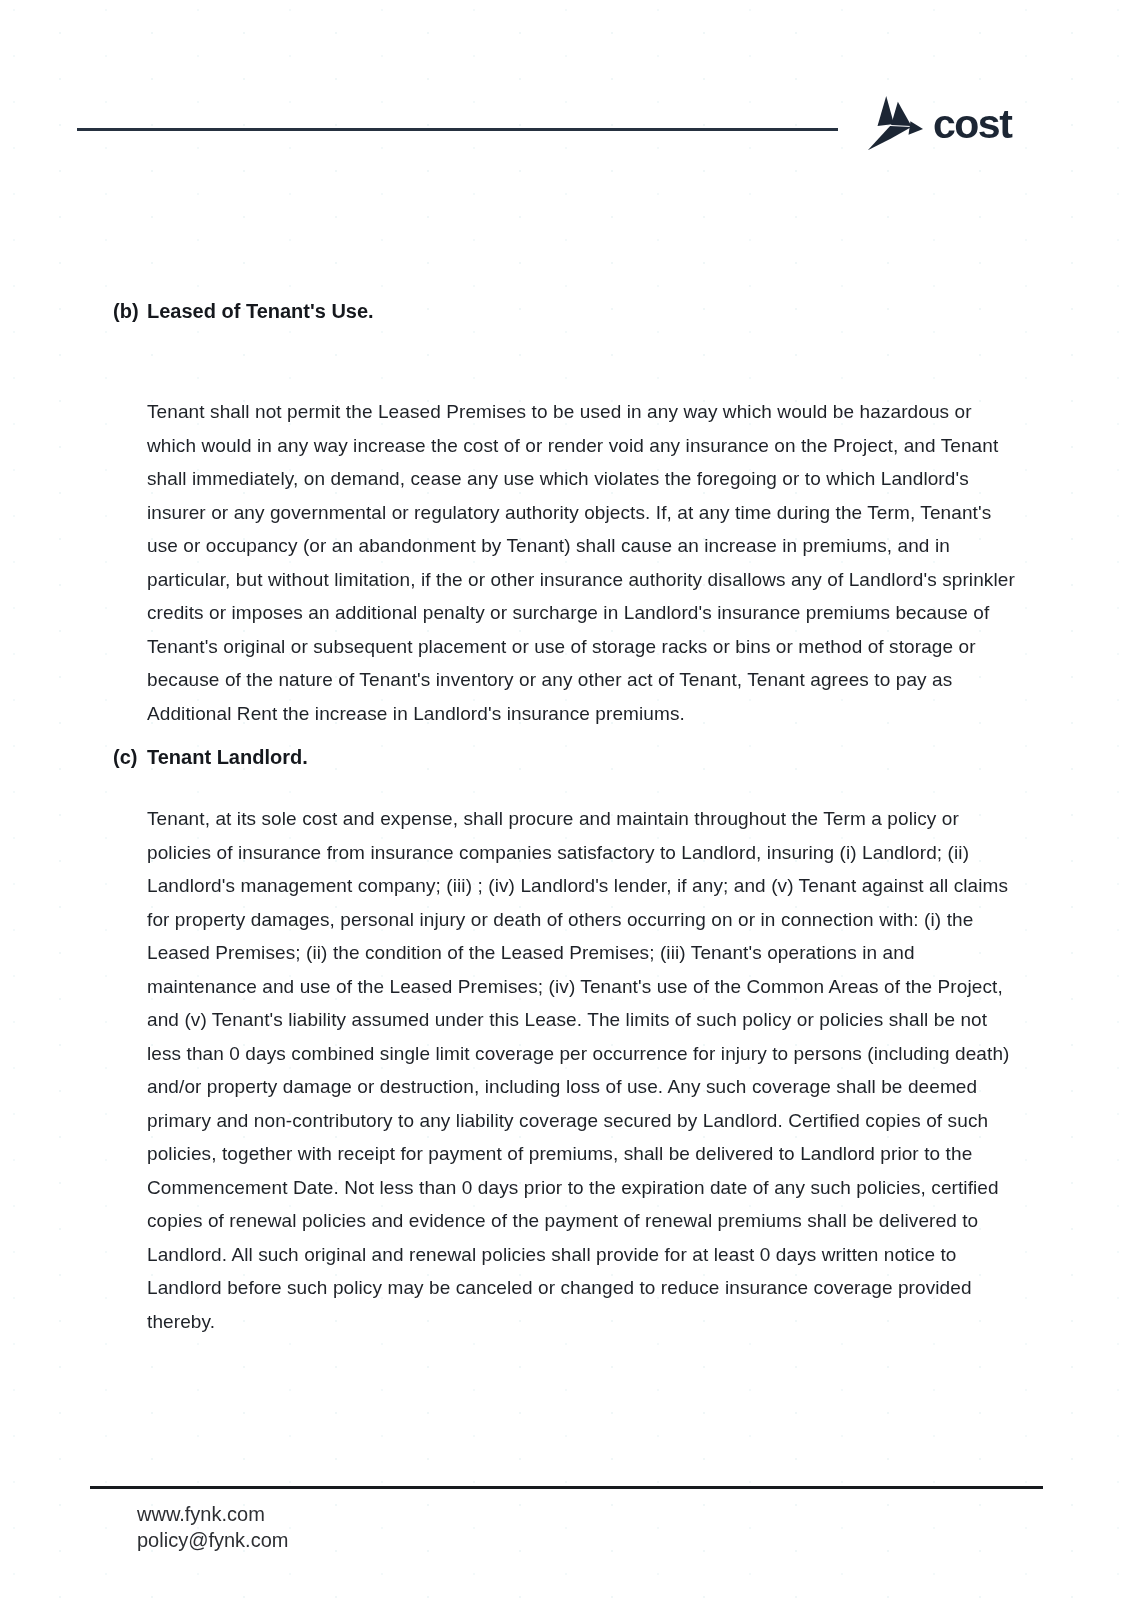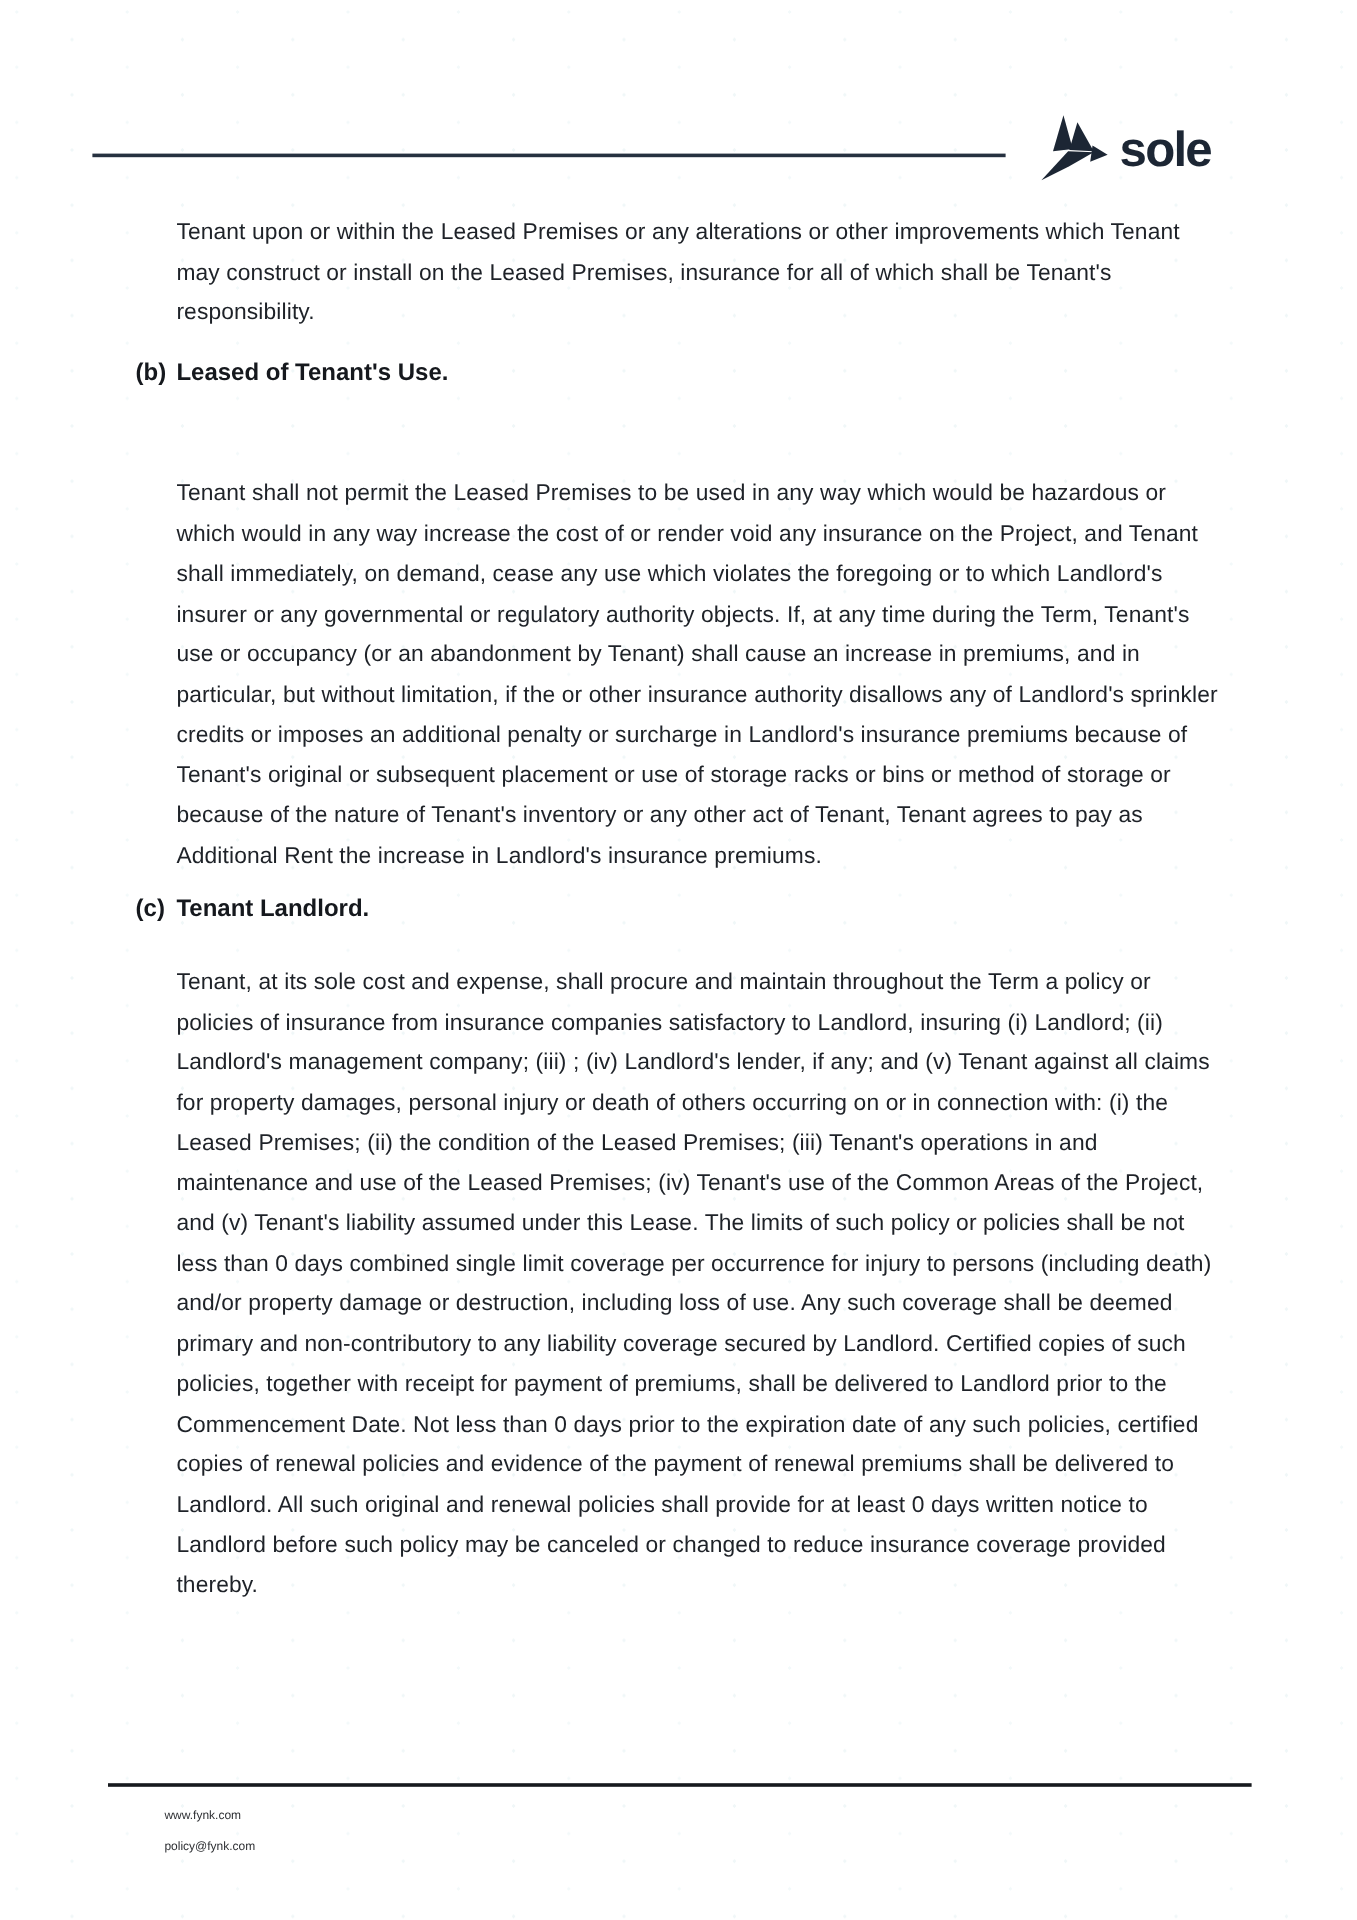--- a/index.html
+++ b/index.html
@@ -44,21 +44,21 @@
   .heading-b{top:300px;}
   .body-b{top:376px;}
   .heading-c{top:746px;}
   .body-c{top:783px;}
   .footer-rule{
     position:absolute;left:90px;top:1486px;width:953px;height:2.5px;
     background:#171a1e;
   }
   .footer-text{
     position:absolute;left:137px;top:1501px;
-    font-size:10px;line-height:26px;color:#2d2f33;
+    font-size:20px;line-height:26px;color:#2d2f33;
   }
   .footer-text div{white-space:nowrap;}
 </style>
 </head>
 <body>
 
 <div class="page">
 
   <div class="header-rule"></div>
 
@@ -66,24 +66,23 @@
     <span>
       <svg width="62" height="62" viewBox="0 0 64 64" aria-hidden="true">
         <g fill="#1c2634">
           <polygon points="25,1 33,30 16,32"></polygon>
           <polygon points="37,7 51,32 30,31"></polygon>
           <polygon points="6,57 29,32 51,33 30,45"></polygon>
           <polygon points="50,27 63,35 48,41"></polygon>
         </g>
       </svg>
     </span>
-    <span class="brand-word">sole</span>
+    <span class="brand-word">cost</span>
   </div>
 
-  <p class="para intro">Tenant upon or within the Leased Premises or any alterations or other improvements which Tenant may construct or install on the Leased Premises, insurance for all of which shall be Tenant's responsibility.</p>
 
   <div class="section-heading heading-b">
     <span class="label">(b)</span>
     <span class="title">Leased of Tenant's Use.</span>
   </div>
   <p class="para body-b">Tenant shall not permit the Leased Premises to be used in any way which would be hazardous or which would in any way increase the cost of or render void any insurance on the Project, and Tenant shall immediately, on demand, cease any use which violates the foregoing or to which Landlord's insurer or any governmental or regulatory authority objects. If, at any time during the Term, Tenant's use or occupancy (or an abandonment by Tenant) shall cause an increase in premiums, and in particular, but without limitation, if the or other insurance authority disallows any of Landlord's sprinkler credits or imposes an additional penalty or surcharge in Landlord's insurance premiums because of Tenant's original or subsequent placement or use of storage racks or bins or method of storage or because of the nature of Tenant's inventory or any other act of Tenant, Tenant agrees to pay as Additional Rent the increase in Landlord's insurance premiums.</p>
 
   <div class="section-heading heading-c">
     <span class="label">(c)</span>
     <span class="title">Tenant Landlord.</span>

